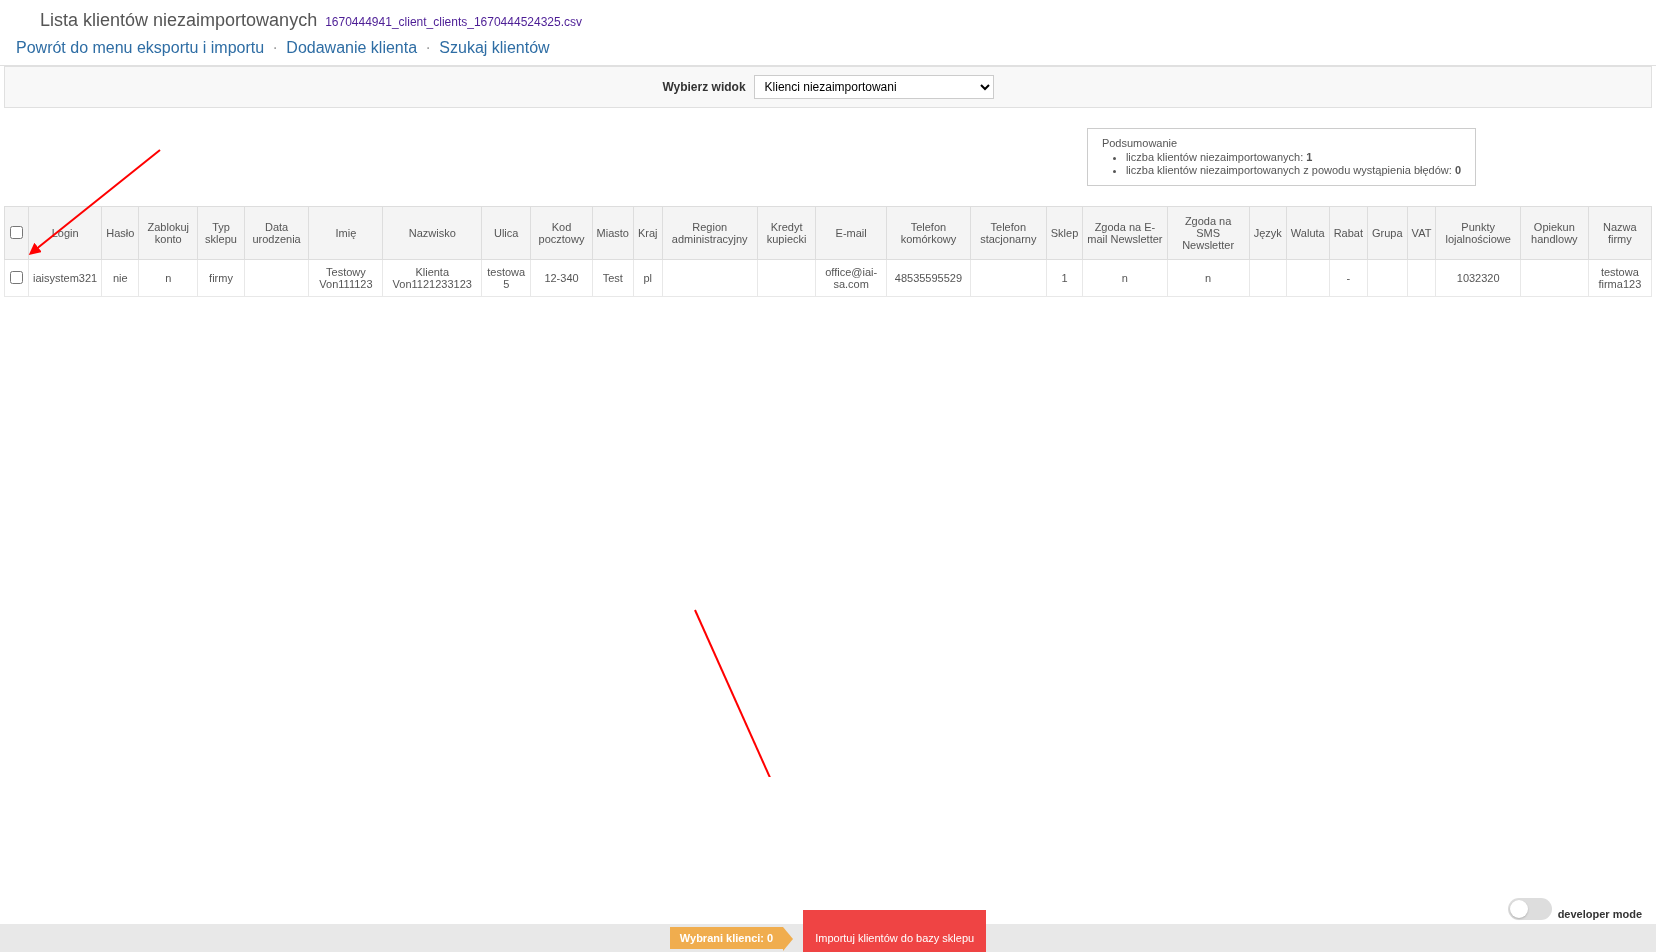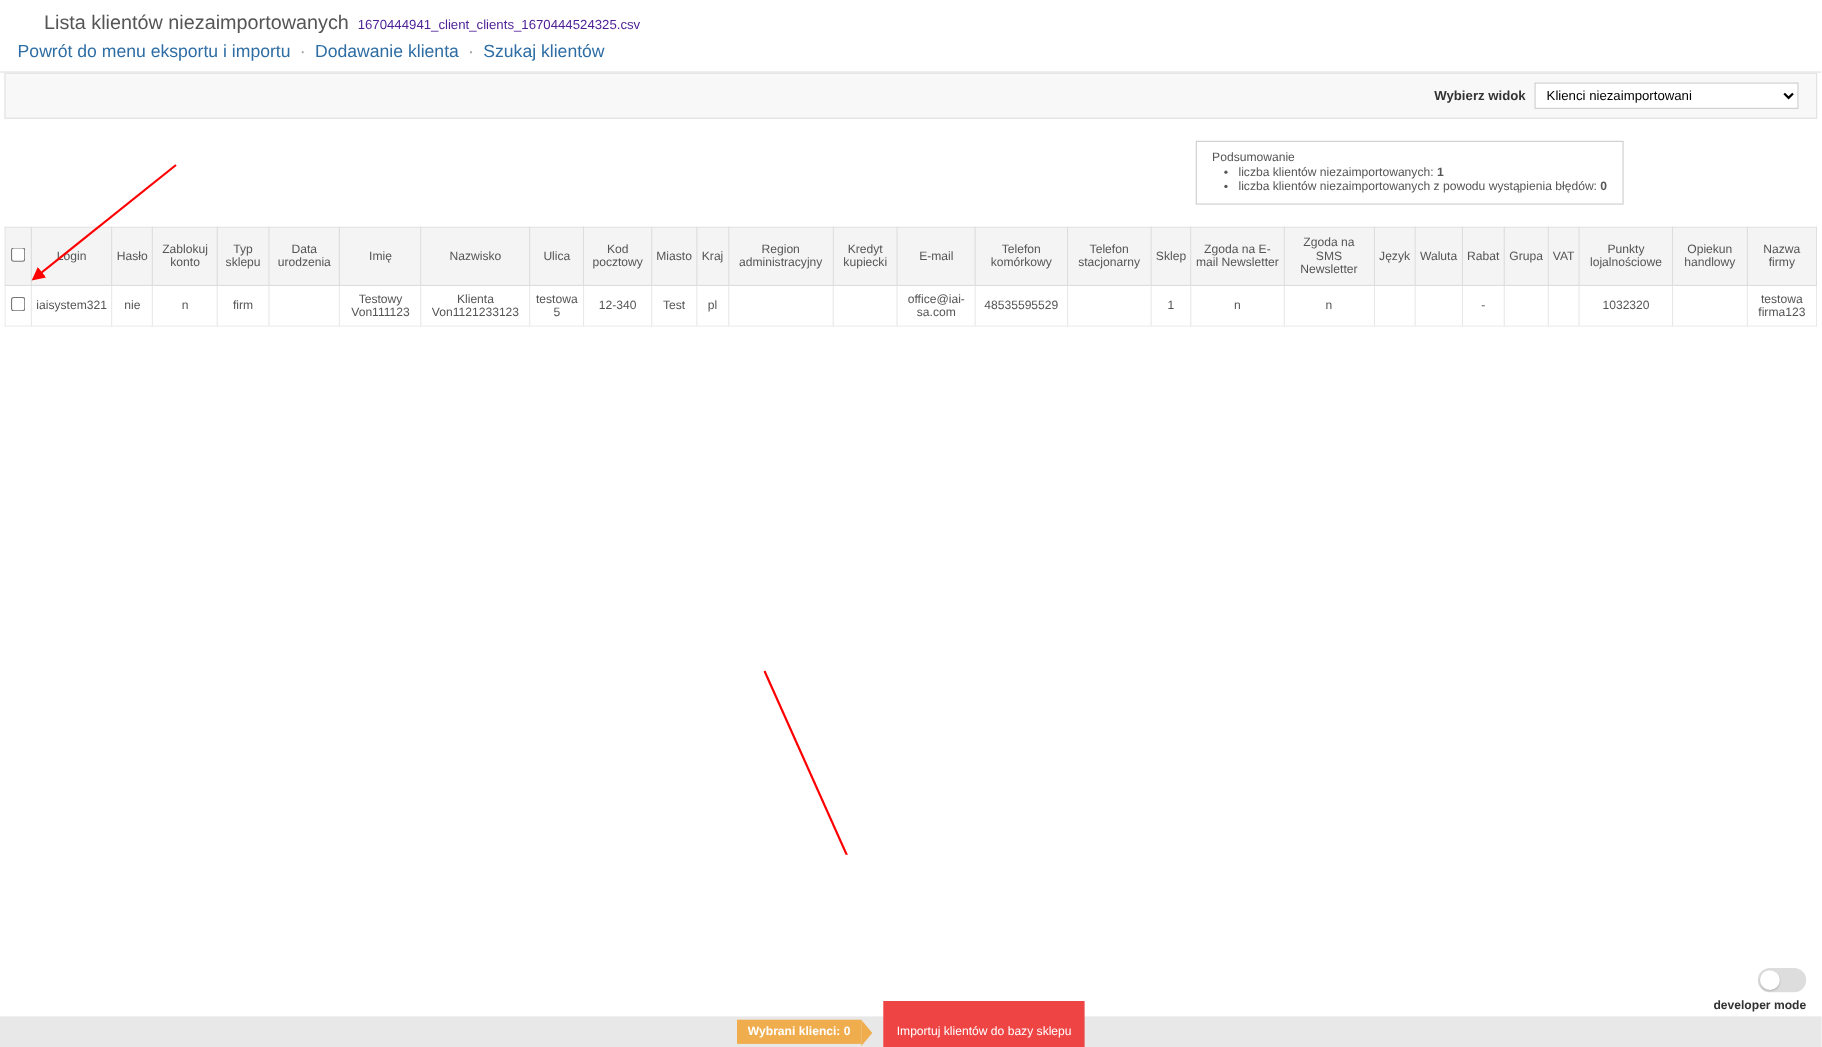--- a/index.html
+++ b/index.html
@@ -40,21 +40,21 @@
     }
     .breadcrumb-sep {
       color: #999;
       margin: 0 4px;
     }
     .view-selector-bar {
       background: #f8f8f8;
       border: 1px solid #e0e0e0;
       padding: 8px 16px;
       display: flex;
-      justify-content: flex-end;
+      justify-content: center;
       align-items: center;
       gap: 8px;
       margin: 0 4px;
     }
     .view-selector-bar label {
       font-weight: bold;
       font-size: 12px;
       color: #333;
     }
     .view-selector-bar select {
@@ -177,21 +177,21 @@
       padding: 22px 12px;
       border: none;
       cursor: pointer;
       margin-left: 10px;
     }
     .dev-mode {
       position: fixed;
       bottom: 32px;
       right: 14px;
       display: flex;
-      flex-direction: column;
+      flex-direction: row;
       align-items: flex-end;
       gap: 6px;
     }
     .toggle {
       width: 44px;
       height: 22px;
       background: #ddd;
       border-radius: 11px;
       position: relative;
       cursor: pointer;
@@ -293,21 +293,21 @@
       </tr>
     </thead>
     <tbody>
       <tr>
         <td class="checkbox-cell">
           <input type="checkbox" style="">
         </td>
         <td>iaisystem321</td>
         <td>nie</td>
         <td>n</td>
-        <td>firm</td>
+        <td>firmy</td>
         <td></td>
         <td>Testowy Von111123</td>
         <td>Klienta Von1121233123</td>
         <td>testowa 5</td>
         <td>12-340</td>
         <td>Test</td>
         <td>pl</td>
         <td></td>
         <td></td>
         <td>office@iai-sa.com</td>

